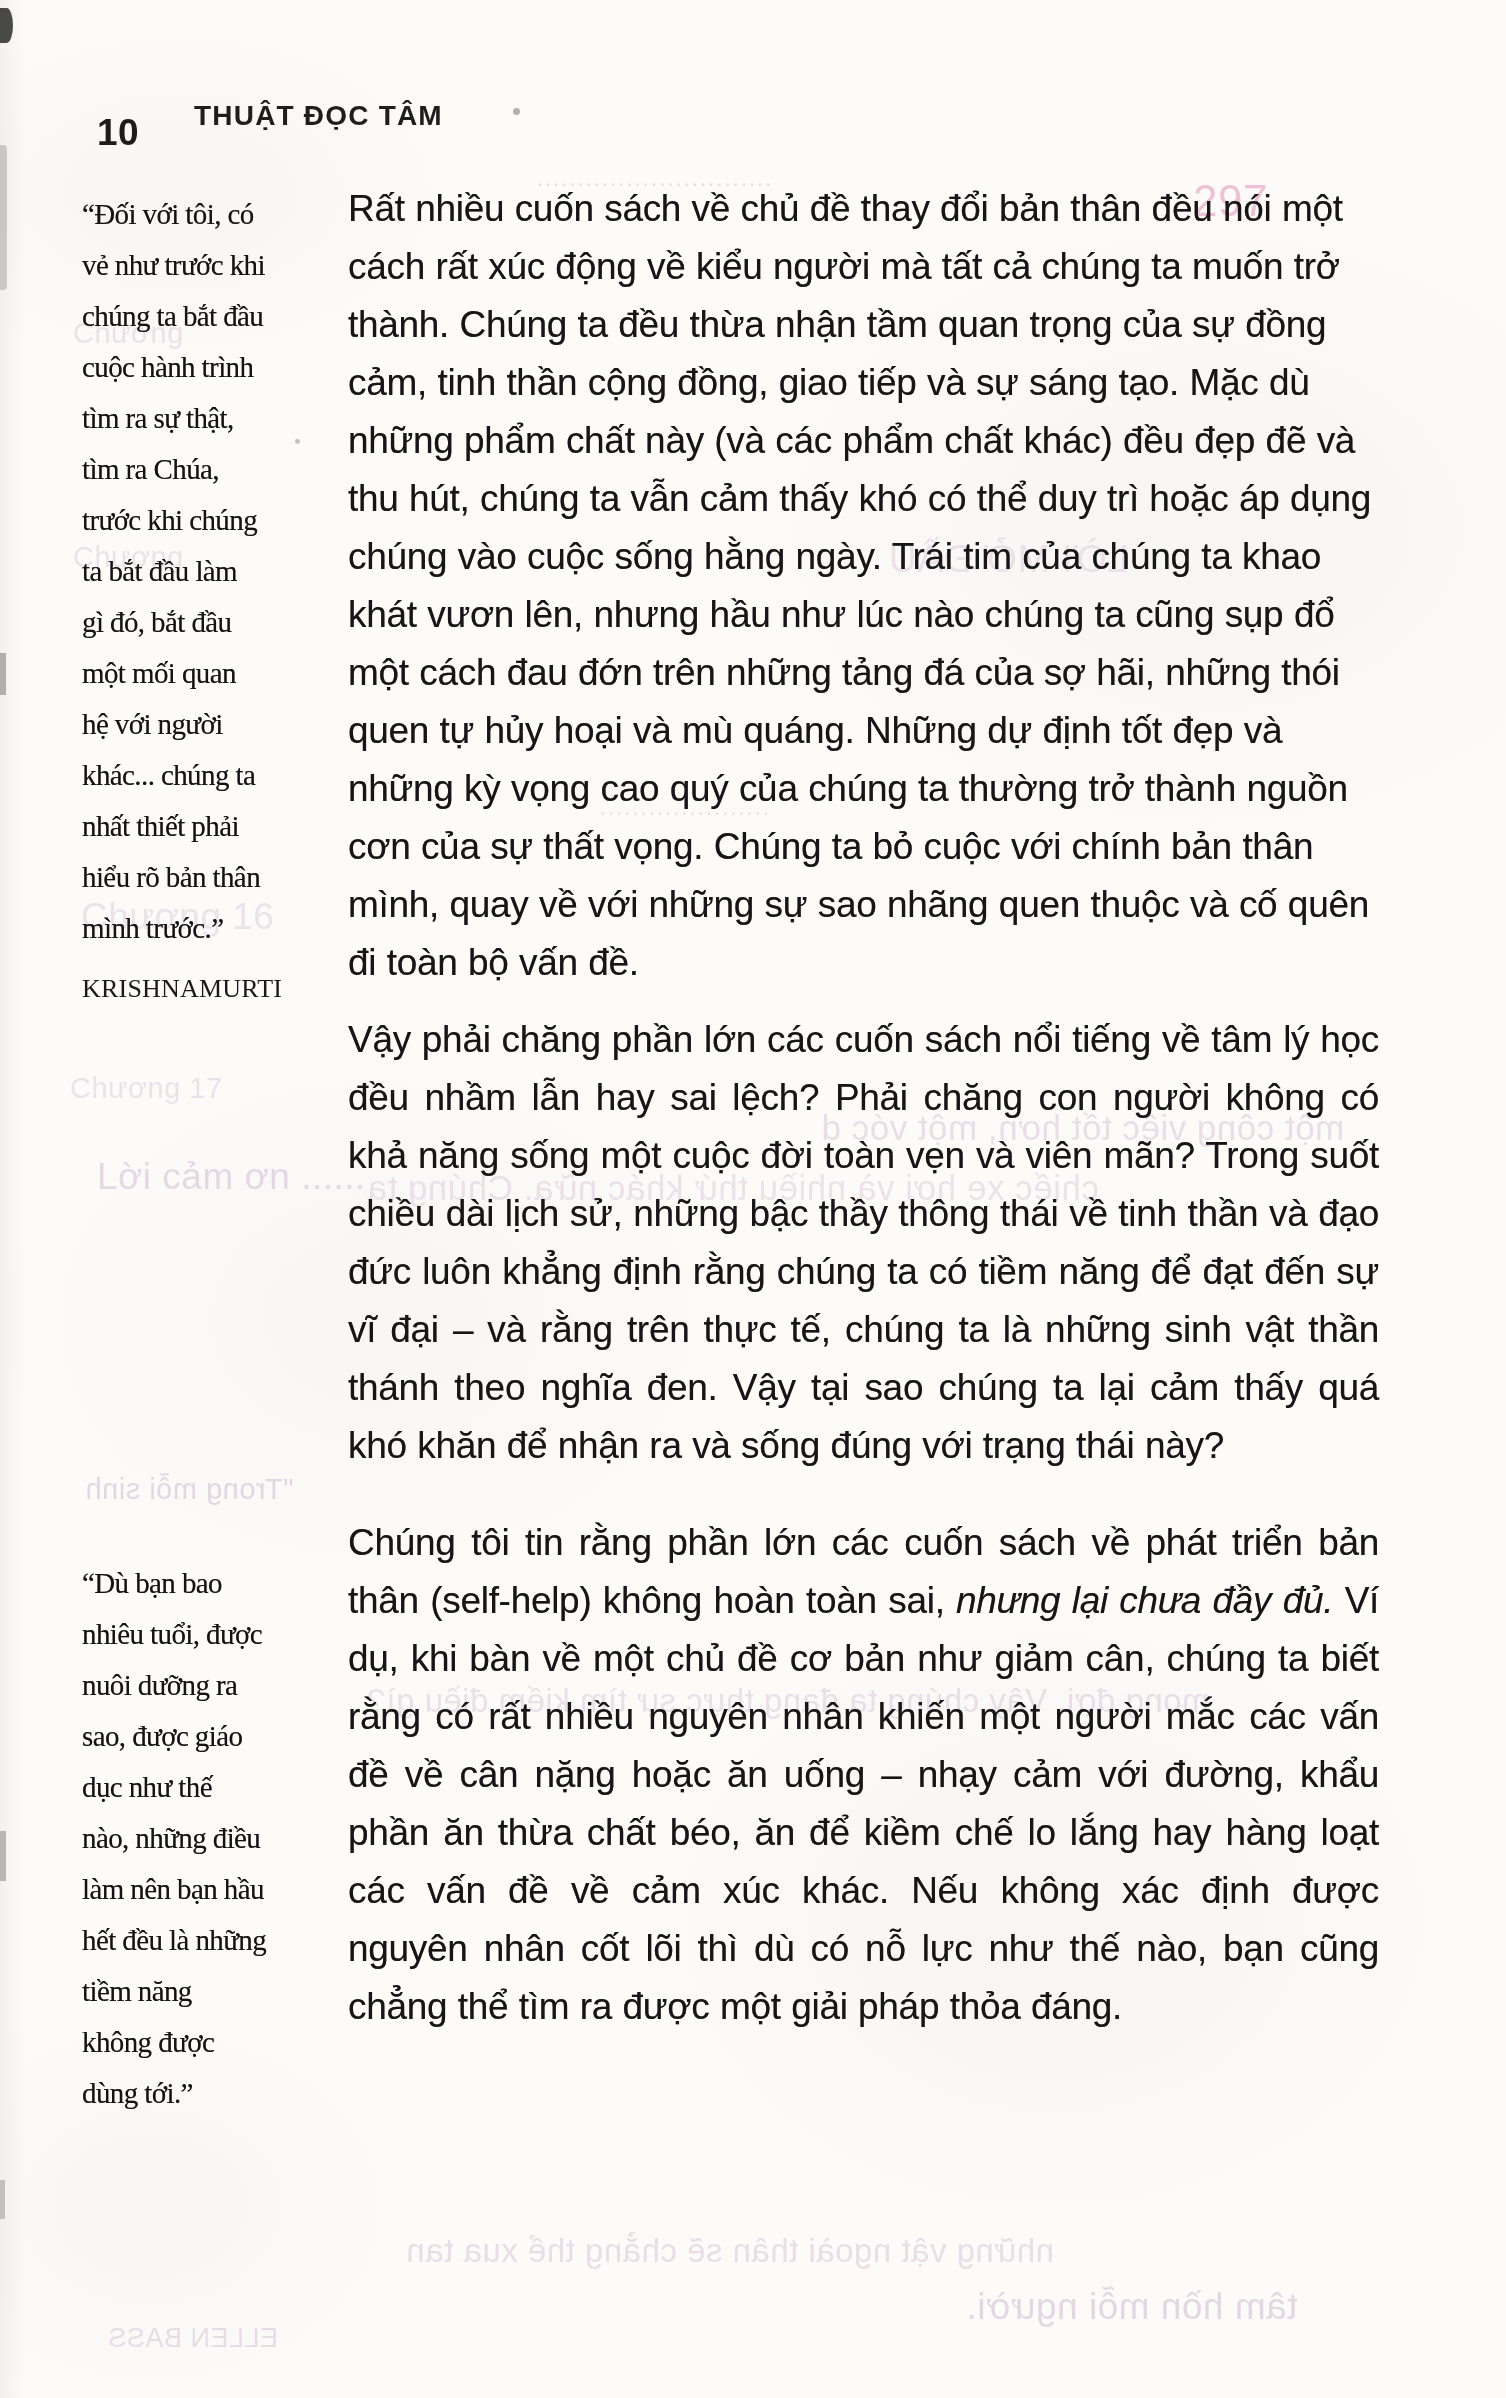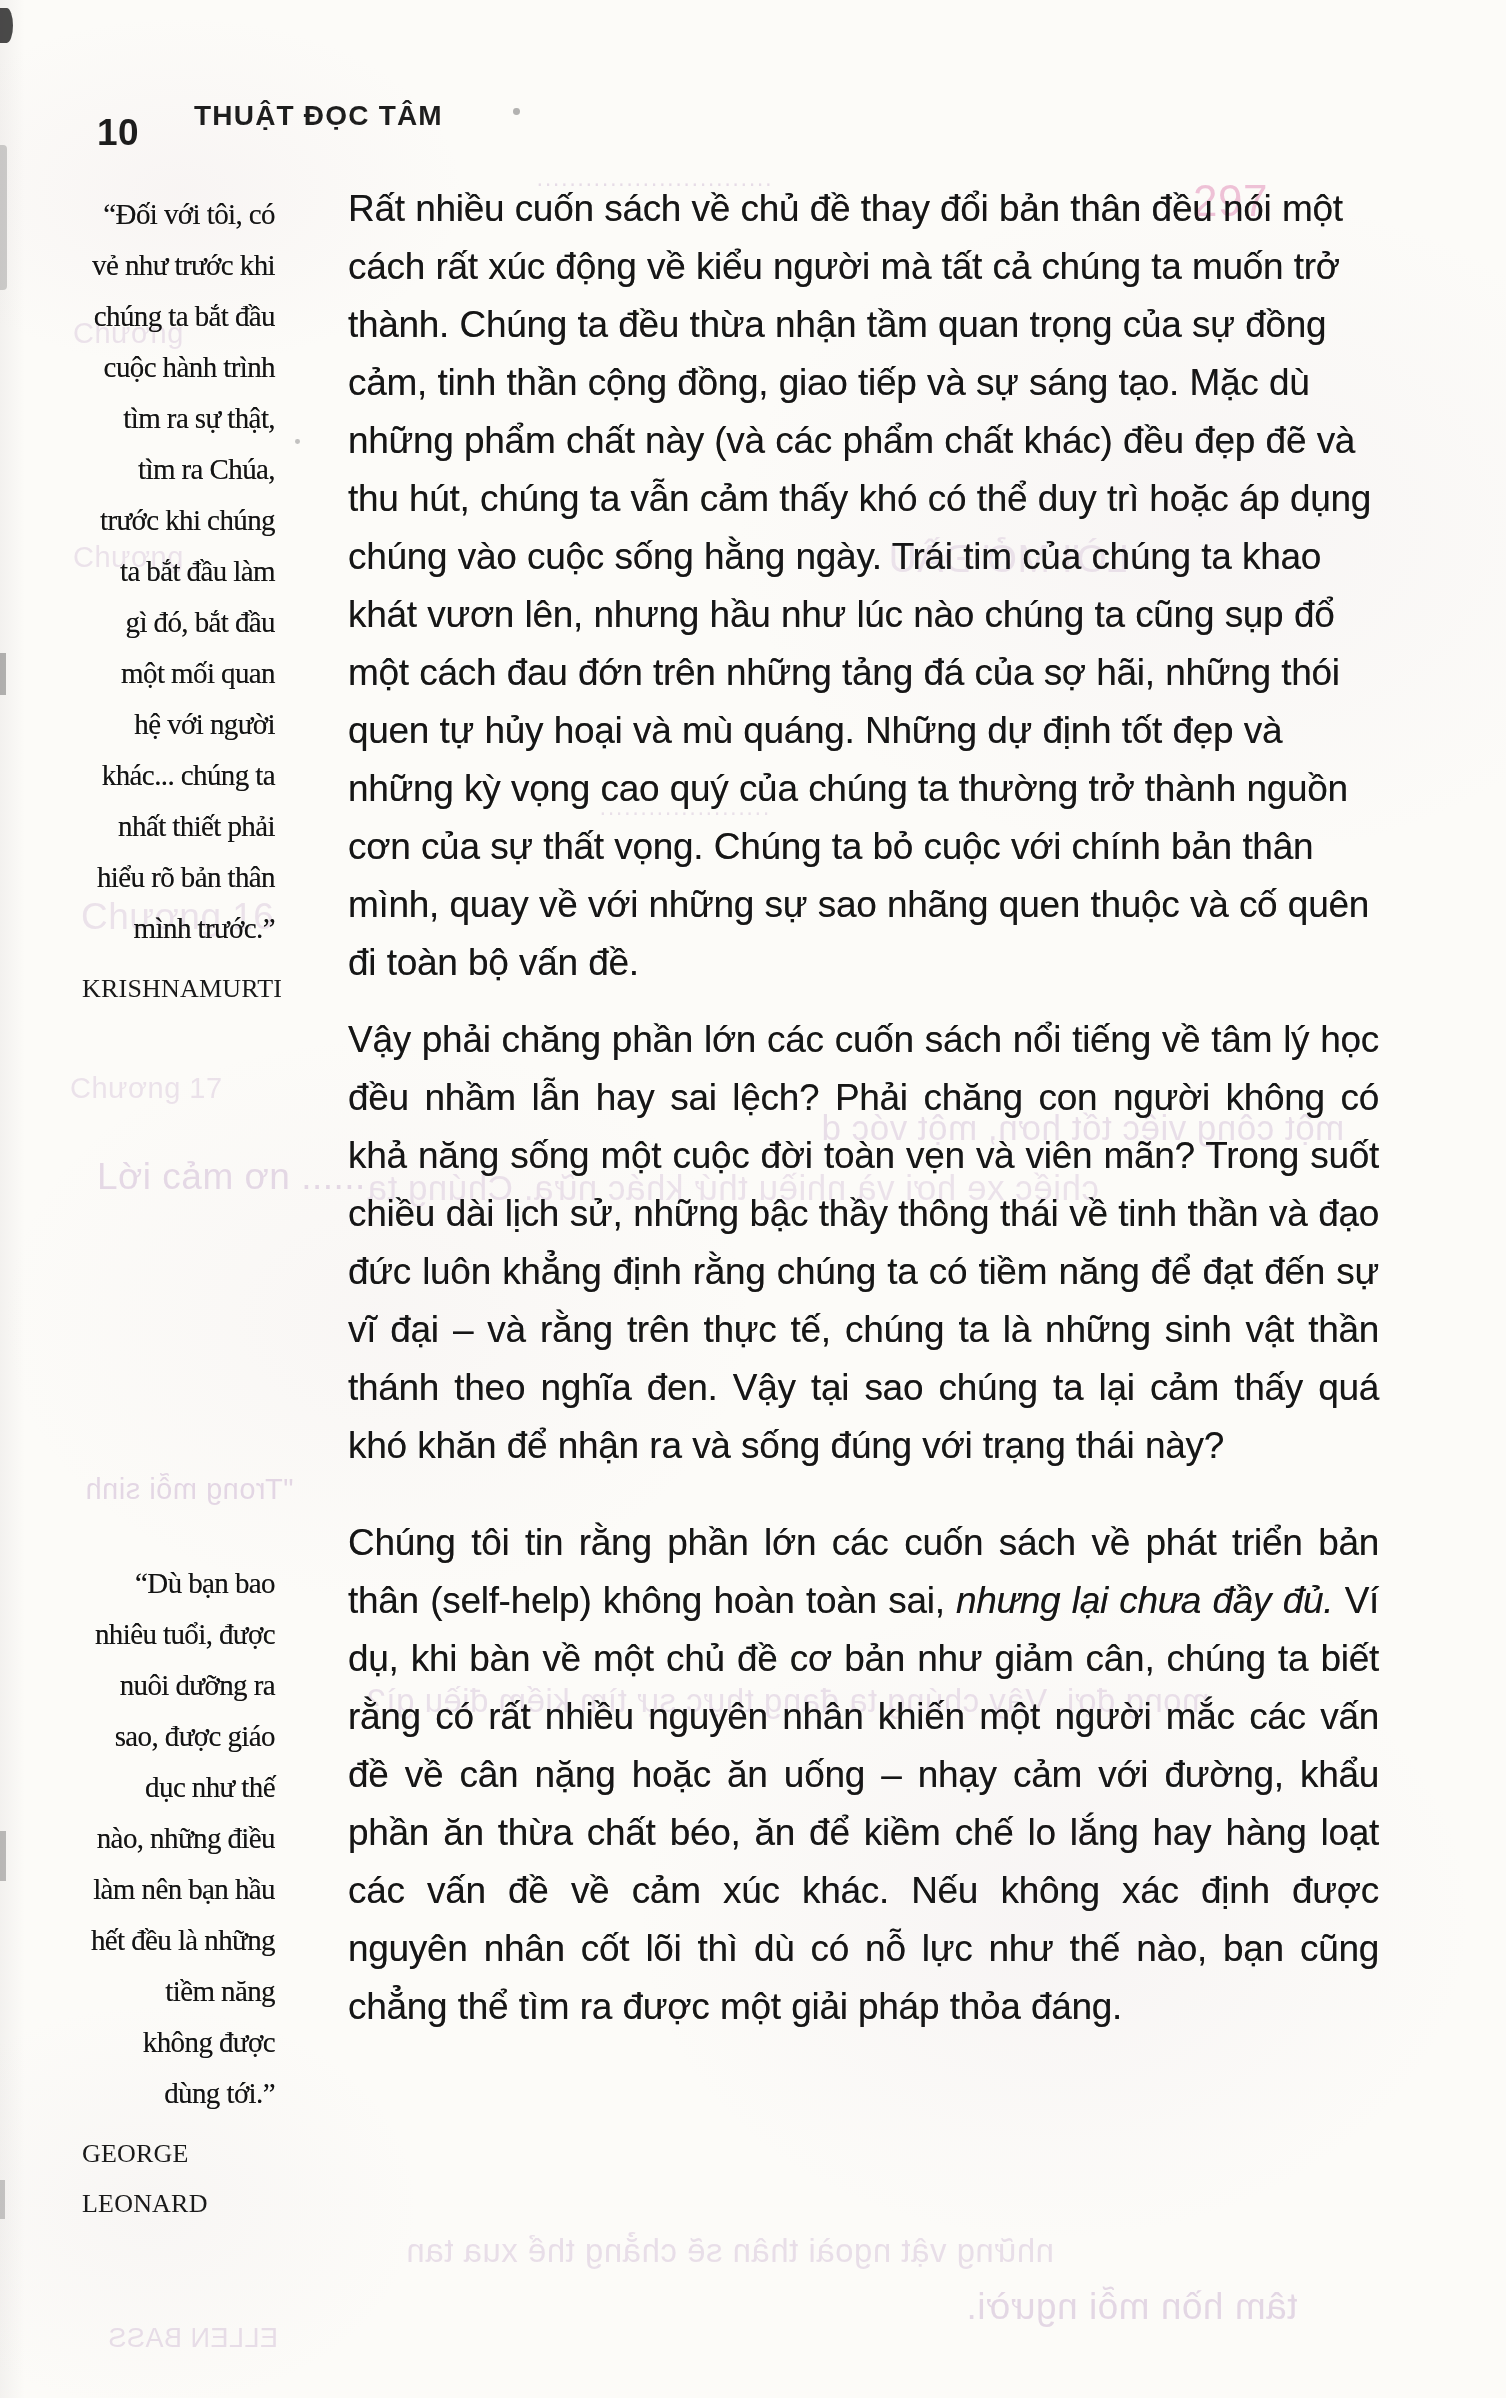--- a/index.html
+++ b/index.html
@@ -32,21 +32,20 @@
   
   .margin-col{position:absolute;left:82px;top:0;width:193px;z-index:2;}
   .margin-quote{position:absolute;left:0;width:193px;}
   .mq-1{top:189px;}
   .mq-2{top:1558px;}
   .q-line{
     font-family:"Liberation Serif","DejaVu Serif",serif;
     font-size:29px;line-height:51px;color:#141414;
     letter-spacing:-0.6px;white-space:nowrap;
     text-shadow:0 0 0.5px rgba(20,20,20,.55);
-    text-align:right;
   }
   .q-attr{margin-top:13.5px;}
   .q-attr-line{
     font-family:"Liberation Serif","DejaVu Serif",serif;
     font-size:26px;line-height:42px;color:#1a1a1a;letter-spacing:0.2px;
     white-space:nowrap;
     margin-top:8px;
   }
   
   .body-col{position:absolute;left:348px;top:180px;width:1031px;z-index:2;}
@@ -134,24 +133,20 @@
           <div class="q-line">nuôi dưỡng ra</div>
           <div class="q-line">sao, được giáo</div>
           <div class="q-line">dục như thế</div>
           <div class="q-line">nào, những điều</div>
           <div class="q-line">làm nên bạn hầu</div>
           <div class="q-line">hết đều là những</div>
           <div class="q-line">tiềm năng</div>
           <div class="q-line">không được</div>
           <div class="q-line">dùng tới.”</div>
         </div>
-      <div class="q-attr">
-          <div class="q-attr-line">GEORGE</div>
-          <div class="q-attr-line">LEONARD</div>
-        </div>
     </div>
   </div>
 
   <div class="body-col">
       <p class="para"><span>Rất nhiều cuốn sách về chủ đề thay đổi bản thân đều nói một cách rất xúc động về kiểu người mà tất cả chúng ta muốn trở thành. Chúng ta đều thừa nhận tầm quan trọng của sự đồng cảm, tinh thần cộng đồng, giao tiếp và sự sáng tạo. Mặc dù những phẩm chất này (và các phẩm chất khác) đều đẹp đẽ và thu hút, chúng ta vẫn cảm thấy khó có thể duy trì hoặc áp dụng chúng vào cuộc sống hằng ngày. Trái tim của chúng ta khao khát vươn lên, nhưng hầu như lúc nào chúng ta cũng sụp đổ một cách đau đớn trên những tảng đá của sợ hãi, những thói quen tự hủy hoại và mù quáng. Những dự định tốt đẹp và những kỳ vọng cao quý của chúng ta thường trở thành nguồn cơn của sự thất vọng. Chúng ta bỏ cuộc với chính bản thân mình, quay về với những sự sao nhãng quen thuộc và cố quên đi toàn bộ vấn đề.</span></p>
       <p class="para"><span>Vậy phải chăng phần lớn các cuốn sách nổi tiếng về tâm lý học đều nhầm lẫn hay sai lệch? Phải chăng con người không có khả năng sống một cuộc đời toàn vẹn và viên mãn? Trong suốt chiều dài lịch sử, những bậc thầy thông thái về tinh thần và đạo đức luôn khẳng định rằng chúng ta có tiềm năng để đạt đến sự vĩ đại – và rằng trên thực tế, chúng ta là những sinh vật thần thánh theo nghĩa đen. Vậy tại sao chúng ta lại cảm thấy quá khó khăn để nhận ra và sống đúng với trạng thái này?</span></p>
       <p class="para"><span>Chúng tôi tin rằng phần lớn các cuốn sách về phát triển bản thân (self-help) không hoàn toàn sai, </span><em>nhưng lại chưa đầy đủ.</em><span> Ví dụ, khi bàn về một chủ đề cơ bản như giảm cân, chúng ta biết rằng có rất nhiều nguyên nhân khiến một người mắc các vấn đề về cân nặng hoặc ăn uống – nhạy cảm với đường, khẩu phần ăn thừa chất béo, ăn để kiềm chế lo lắng hay hàng loạt các vấn đề về cảm xúc khác. Nếu không xác định được nguyên nhân cốt lõi thì dù có nỗ lực như thế nào, bạn cũng chẳng thể tìm ra được một giải pháp thỏa đáng.</span></p>
     </div>
 
   <div class="artifact a1"></div>

